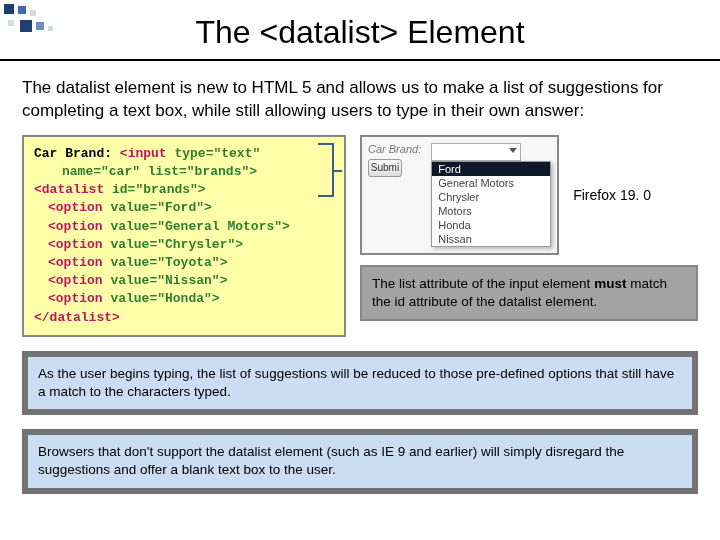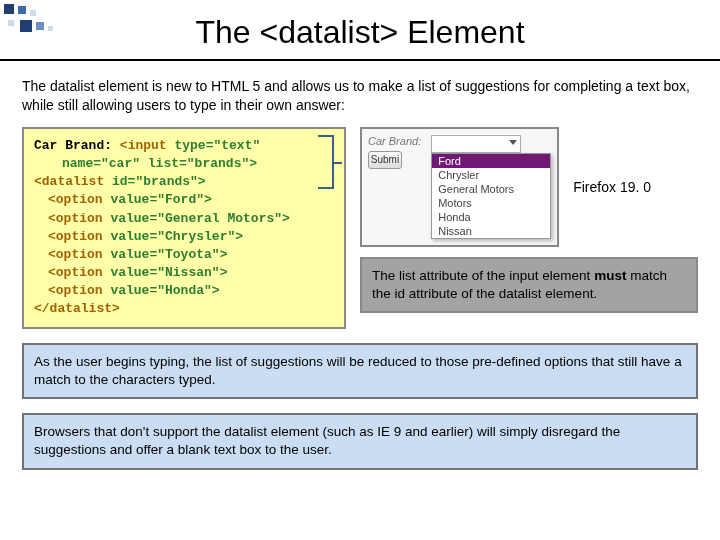--- a/index.html
+++ b/index.html
@@ -20,41 +20,41 @@
   .title {
     text-align: center;
     font-size: 32px;
     font-weight: 400;
     padding-top: 14px;
     padding-bottom: 8px;
     border-bottom: 2px solid #000;
     font-family: Arial, sans-serif;
   }
   .intro {
-    font-size: 14px;
+    font-size: 17px;
     line-height: 1.35;
     padding: 16px 22px 12px 22px;
   }
   .columns {
     display: flex;
     padding: 0 22px;
     gap: 14px;
   }
   .codebox {
     border: 2px solid #888;
     background: #ffffaa;
     padding: 8px 10px;
     width: 324px;
     font-family: "Courier New", monospace;
     font-size: 13px;
     line-height: 1.4;
     font-weight: bold;
     position: relative;
   }
-  .codebox .kw { color: #a16207; }
+  .codebox .kw { color: #be185d; }
   .codebox .attr { color: #2e7d32; }
   .code-indent { padding-left: 28px; }
   .code-indent2 { padding-left: 14px; }
   .bracket {
     position: absolute;
     right: 6px;
     top: 6px;
     width: 20px;
     height: 54px;
   }
@@ -120,21 +120,21 @@
     background: #fff;
     font-size: 11px;
     width: 120px;
     box-shadow: 2px 2px 4px rgba(0,0,0,0.25);
   }
   .dropdown .opt {
     padding: 1px 6px;
     color: #444;
   }
   .dropdown .opt.sel {
-    background: #701a75;
+    background: #0f172a;
     color: #fff;
   }
   .browser-label {
     font-size: 14px;
     align-self: center;
     padding-left: 6px;
   }
   .demo-wrap {
     display: flex;
     align-items: center;
@@ -143,21 +143,21 @@
   .note {
     border: 2px solid #888;
     background: #a3a3a3;
     padding: 8px 10px;
     font-size: 13.5px;
     line-height: 1.35;
   }
   .note b { font-weight: bold; }
   .fullnote {
     margin: 14px 22px 0 22px;
-    border: 2px solid #737373;
+    border: 6px solid #737373;
     background: #caddf2;
     padding: 8px 10px;
     font-size: 13.5px;
     line-height: 1.35;
   }
 </style>
 </head>
 <body>
 
 <div class="corner-deco">
@@ -202,22 +202,22 @@
         <div class="demo-left">
           <div class="demo-label">Car Brand:</div>
           <div class="demo-submit">Submi</div>
         </div>
         <div>
           <div class="demo-input">
             <span class="caret"></span>
           </div>
           <div class="dropdown" id="dropdown">
               <div class="opt sel">Ford</div>
+              <div class="opt">General Motors</div>
               <div class="opt">Chrysler</div>
-              <div class="opt">General Motors</div>
               <div class="opt">Motors</div>
               <div class="opt">Honda</div>
               <div class="opt">Nissan</div>
             </div>
         </div>
       </div>
       <div class="browser-label">Firefox 19. 0</div>
     </div>
     <div class="note">
       <span>The list attribute of the input element </span><b>must</b><span> match the id attribute of the datalist element.</span>

